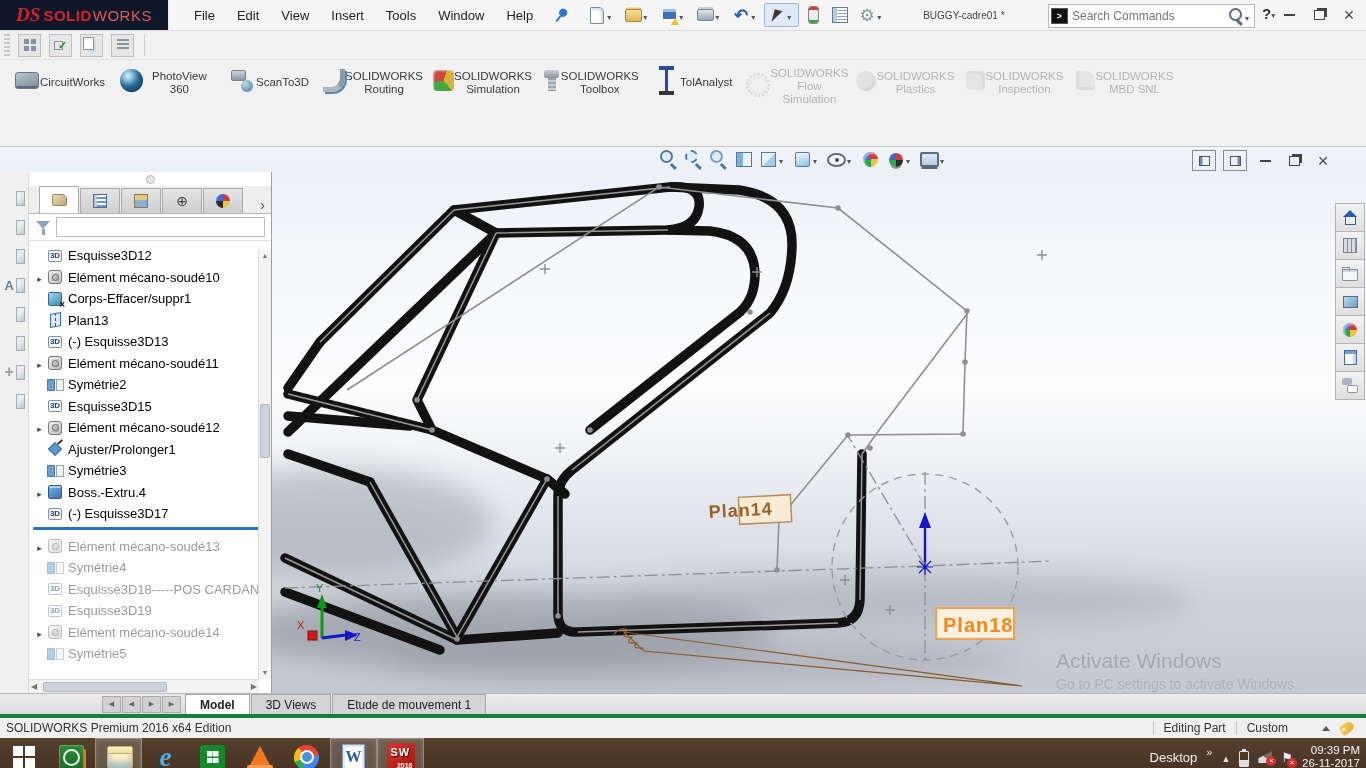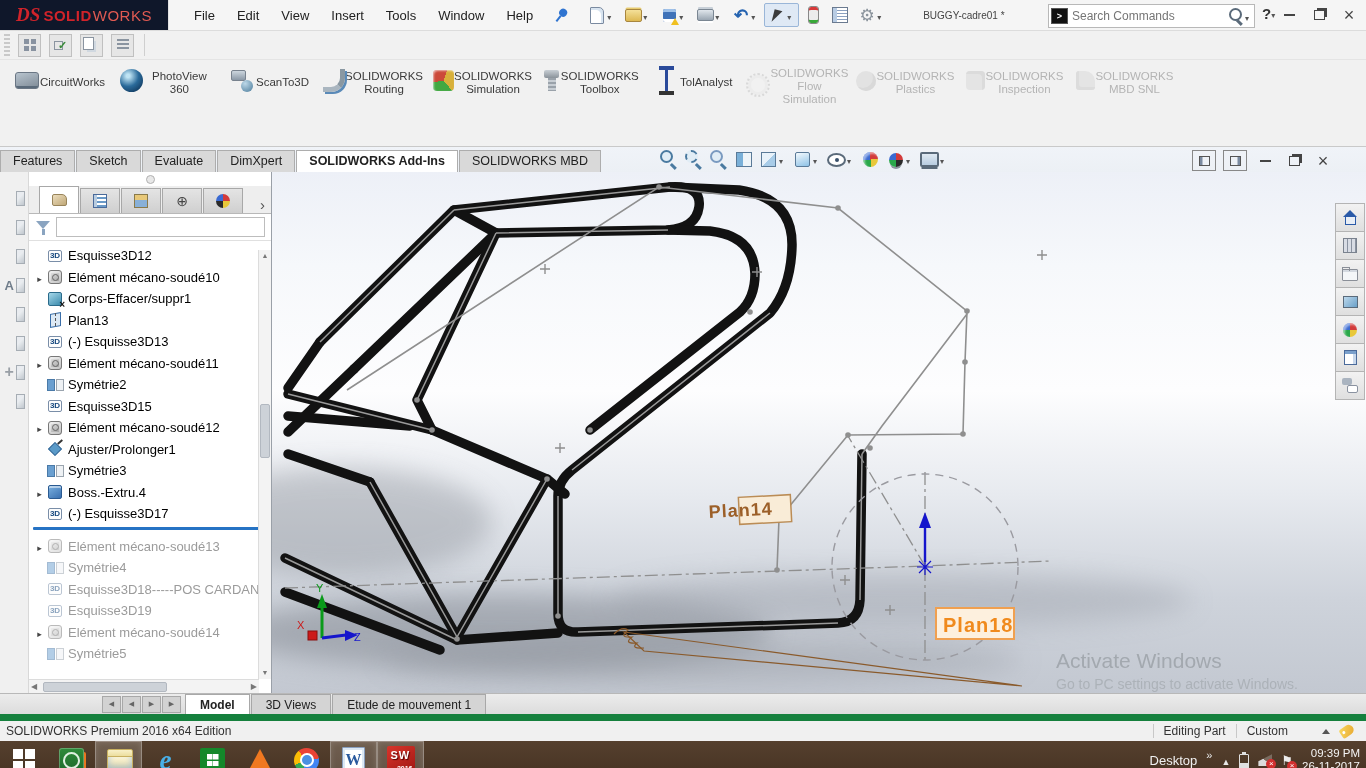--- a/index.html
+++ b/index.html
@@ -189,21 +189,21 @@
   .doctabs{height:20px;background:linear-gradient(#ececec,#dcdcdc);border-top:1px solid #b8b8b8;display:flex;align-items:stretch;font-size:12px;}
   .nav-btns{display:flex;align-items:center;gap:1px;margin-left:102px;margin-right:4px;}
   .nav-btn{width:17px;height:15px;background:#d2d2d2;border:1px solid #a8a8a8;display:flex;align-items:center;justify-content:center;}
   .nb-first::after{content:"◀";font-size:7px;color:#666;}
   .nb-prev::after{content:"◀";font-size:7px;color:#666;}
   .nb-next::after{content:"▶";font-size:7px;color:#666;}
   .nb-last::after{content:"▶";font-size:7px;color:#666;}
   .dtab{padding:2px 14px;border:1px solid #a8a8a8;border-bottom:none;background:#d4d4d4;margin-right:1px;display:flex;align-items:center;color:#222;}
   .dtab.active{background:#fff;font-weight:bold;}
   
-  .statusbar{height:20px;background:#f0f0f0;border-top:7px solid #15803d;display:flex;align-items:center;font-size:12px;color:#333;padding:0 6px;}
+  .statusbar{height:20px;background:#f0f0f0;border-top:4px solid #15803d;display:flex;align-items:center;font-size:12px;color:#333;padding:0 6px;}
   .sb-right{margin-left:auto;display:flex;align-items:center;gap:10px;}
   .sep{width:1px;height:14px;background:#c8c8c8;}
   .cfg-arrow{width:0;height:0;border-left:4px solid transparent;border-right:4px solid transparent;border-bottom:5px solid #555;margin-left:6px;}
   .ic-tag{width:14px;height:10px;background:linear-gradient(135deg,#f8d860,#e8a830);border-radius:2px 5px 5px 2px;transform:rotate(-35deg);position:relative;margin-right:6px;}
   .ic-tag::after{content:"";position:absolute;left:2px;top:3px;width:3px;height:3px;background:#fff;border-radius:50%;}
   
   .taskbar{height:38px;background:linear-gradient(#55402e,#463222);display:flex;align-items:stretch;position:relative;}
   .start-btn{width:48px;display:flex;align-items:center;justify-content:center;}
   .start-icon{width:22px;height:22px;background:linear-gradient(#fff,#fff) 0 0/10px 10px no-repeat,linear-gradient(#fff,#fff) 12px 0/10px 10px no-repeat,linear-gradient(#fff,#fff) 0 12px/10px 10px no-repeat,linear-gradient(#fff,#fff) 12px 12px/10px 10px no-repeat;}
   .tb-apps{display:flex;align-items:stretch;}
@@ -401,28 +401,20 @@
 
         <div class="ribbon-item disabled">
           <span class="ric ic-mbd-snl"></span>
           <span class="rlabel">SOLIDWORKS MBD SNL</span>
         </div>
 
     </div>
   </div>
 
   <div class="tabrow">
-    <div style="display:flex;align-items:flex-end;height:100%;">
-      <span class="ctab">Features</span>
-        <span class="ctab">Sketch</span>
-        <span class="ctab">Evaluate</span>
-        <span class="ctab">DimXpert</span>
-        <span class="ctab active">SOLIDWORKS Add-Ins</span>
-        <span class="ctab">SOLIDWORKS MBD</span>
-    </div>
     <div class="headsup">
 
         <span class="h-item">
           <span class="hic ic-zoom-fit"></span>
 
         </span>
 
         <span class="h-item">
           <span class="hic ic-zoom-area"></span>
 

